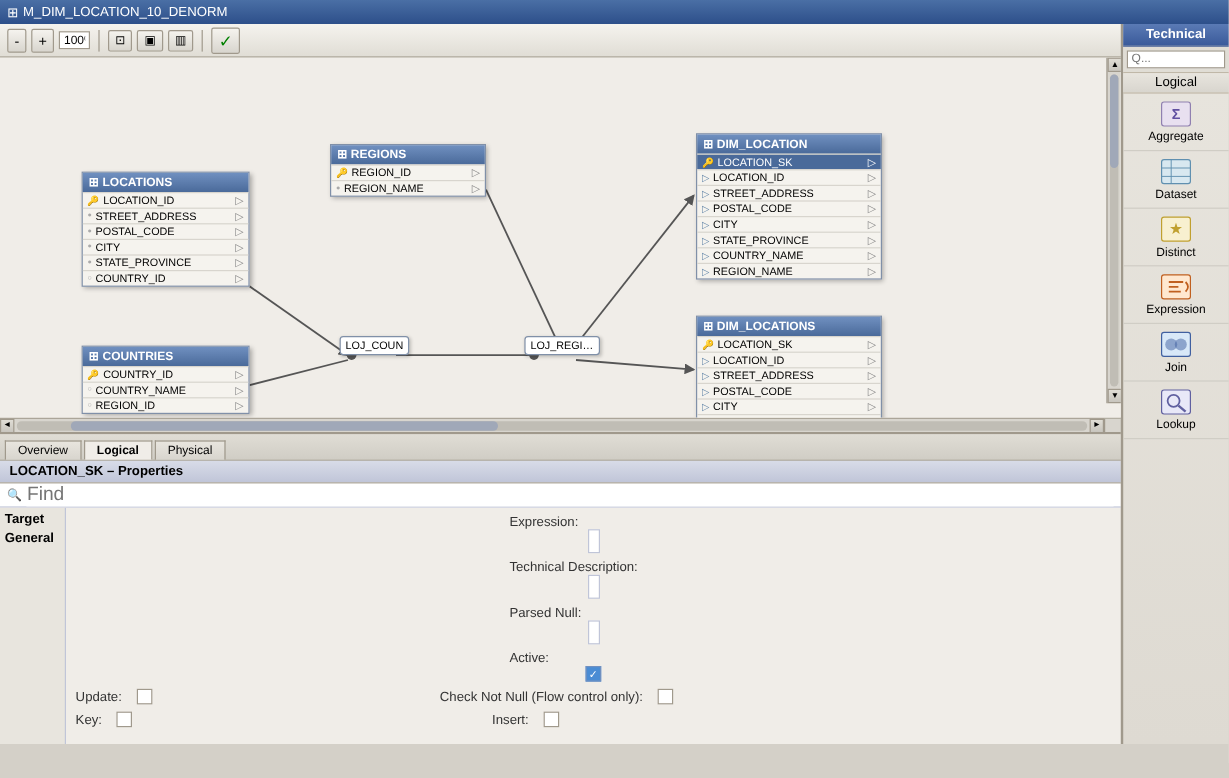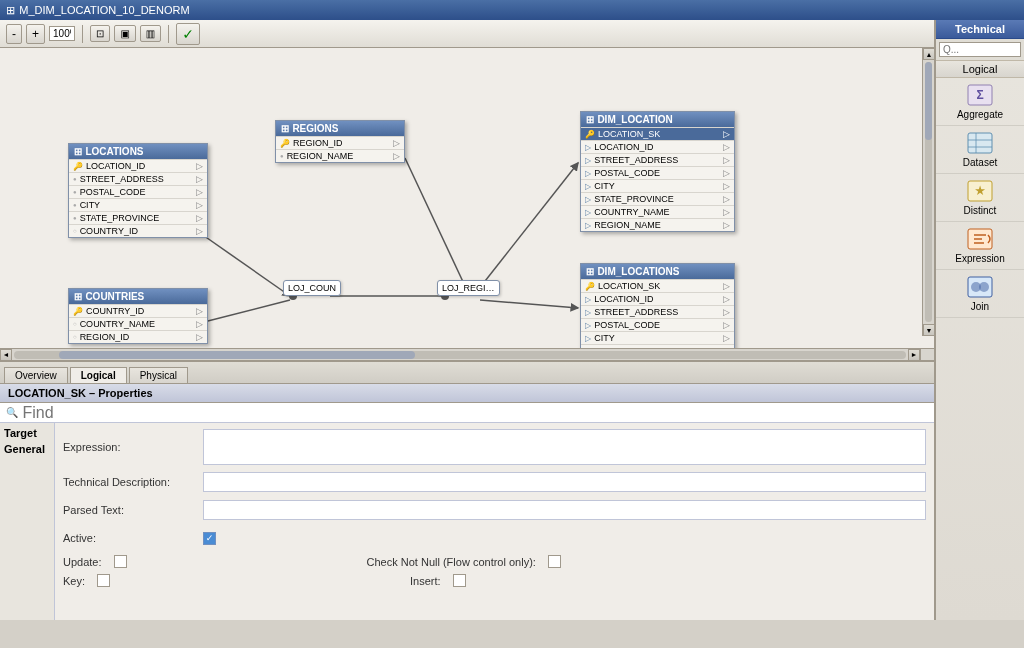--- a/index.html
+++ b/index.html
@@ -139,20 +139,21 @@
       flex: 1;
       padding: 6px 8px;
       overflow-y: auto;
     }
 
     .prop-row {
       display: flex;
       align-items: center;
       margin-bottom: 6px;
       min-height: 22px;
+      flex-direction: column;
     }
     .prop-label {
       width: 140px;
       font-size: 11px;
       color: #333;
       flex-shrink: 0;
     }
     .prop-value {
       flex: 1;
       background: white;
@@ -640,21 +641,21 @@
             <div class="prop-value prop-value-tall" style="flex:1;"></div>
           </div>
 
 
           <div class="prop-row">
             <span class="prop-label">Technical Description:</span>
             <div class="prop-value" style="flex:1;"></div>
           </div>
 
           <div class="prop-row">
-            <span class="prop-label">Parsed Text:</span>
+            <span class="prop-label">Parsed Null:</span>
             <div class="prop-value" style="flex:1;"></div>
           </div>
 
           <div class="prop-row">
             <span class="prop-label">Active:</span>
             <div class="checkbox-blue">✓</div>
           </div>
 
           <div class="prop-row-two">
             <div class="prop-half">
@@ -737,14 +738,24 @@
       <div class="component-icon">
         <svg width="28" height="24" viewBox="0 0 28 24">
           <rect x="2" y="2" width="24" height="20" rx="2" fill="#d8e8f8" stroke="#4060a0" stroke-width="1"></rect>
           <circle cx="10" cy="12" r="5" fill="#4060a0" opacity="0.5"></circle>
           <circle cx="18" cy="12" r="5" fill="#4060a0" opacity="0.5"></circle>
         </svg>
       </div>
       <span class="component-label">Join</span>
     </div>
 
+    <div class="component-item">
+      <div class="component-icon">
+        <svg width="28" height="24" viewBox="0 0 28 24">
+          <rect x="2" y="2" width="24" height="20" rx="2" fill="#e8e8f8" stroke="#6060a0" stroke-width="1"></rect>
+          <circle cx="12" cy="11" r="5" fill="none" stroke="#6060a0" stroke-width="1.5"></circle>
+          <line x1="16" y1="15" x2="22" y2="20" stroke="#6060a0" stroke-width="2"></line>
+        </svg>
+      </div>
+      <span class="component-label">Lookup</span>
+    </div>
   </div>
 </div>
 
 </body></html>

